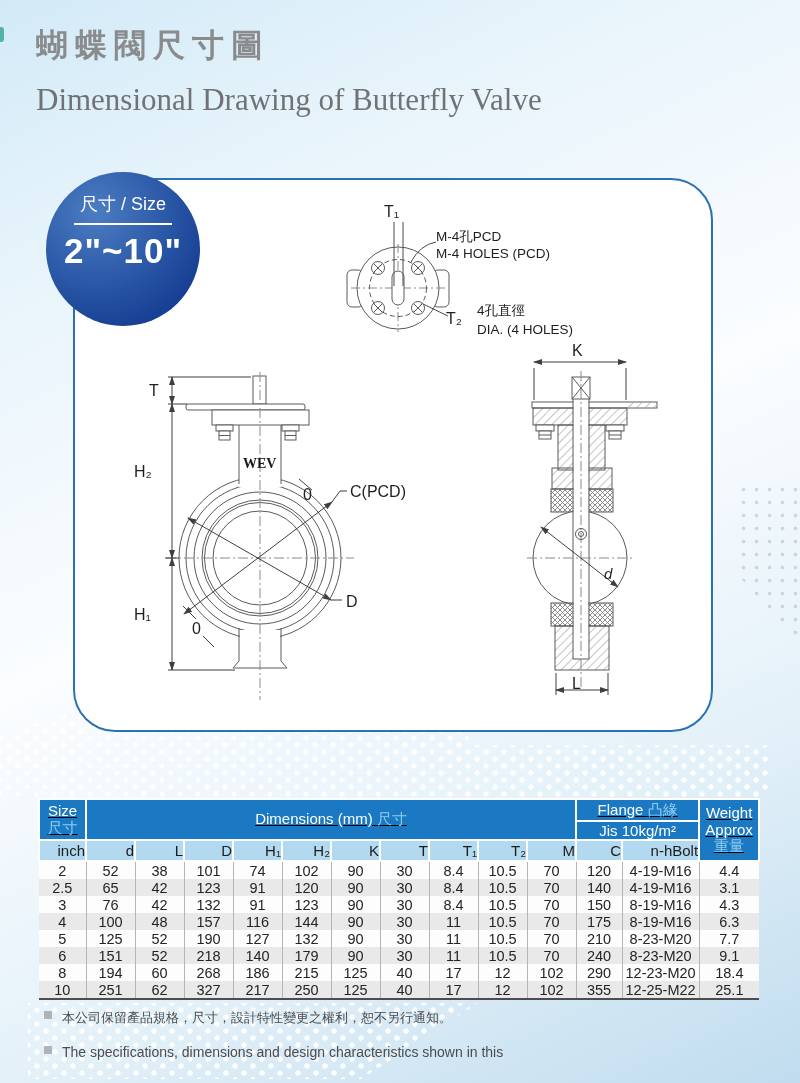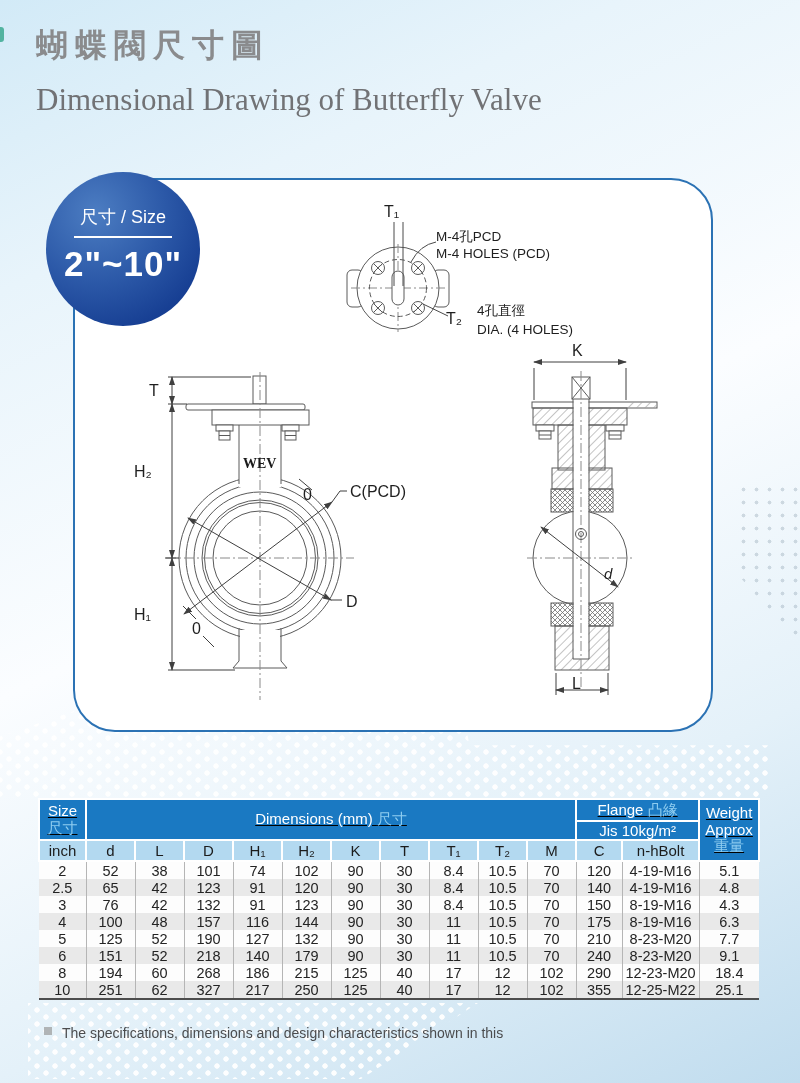--- a/index.html
+++ b/index.html
@@ -34,38 +34,38 @@
   .title-en{position:absolute;left:36px;top:82px;font-size:31px;font-weight:400;color:#717275;letter-spacing:0;font-family:Liberation Serif, serif;}
 
   
   .panel{position:absolute;left:73px;top:178px;width:636px;height:550px;background:#fff;
     border:2px solid #2b72b4;border-radius:42px;}
 
   
   .badge{position:absolute;left:46px;top:172px;width:154px;height:154px;border-radius:50%;
     background:radial-gradient(circle at 32% 26%,#4c7dc2 0%,#2c59a8 45%,#173f93 78%,#123a8c 100%);
     color:#fff;text-align:center;z-index:5;}
-  .badge-label{margin-top:33px;font-size:18px;}
+  .badge-label{margin-top:20px;font-size:18px;}
   .badge-line{width:98px;height:2px;background:#fff;margin:7px auto 6px auto;}
   .badge-range{font-size:35px;font-weight:bold;letter-spacing:1px;}
 
   .drawing-svg{position:absolute;left:73px;top:178px;z-index:2;}
   .lbl{fill:#1f1f1f;font-family:"Liberation Sans",sans-serif;font-size:16px;}
   .lbl-sm{font-size:13.5px;}
   .lbl-it{font-style:italic;font-size:15px;}
   .brand{font-family:"Liberation Serif",serif;font-weight:bold;font-size:14px;fill:#1a1a1a;}
 
   
   .dim-table{position:absolute;left:38px;top:798px;width:720px;border-collapse:collapse;
     table-layout:fixed;font-size:15px;z-index:4;}
   .dim-table th,.dim-table td{padding:0;text-align:center;vertical-align:middle;}
   .dim-table thead th{background:#1a79c2;color:#fff;font-weight:400;border:2px solid #fff;}
   .dim-table thead .r1{height:22px;text-decoration:underline;}
   .dim-table thead .r2{height:19px;}
-  .dim-table thead tr.sub th{background:#b3d9f0;color:#1c1c1c;height:19px;font-size:15px;}
+  .dim-table thead tr.sub th{background:#b3d9f0;color:#1c1c1c;height:19px;font-size:15px;text-align:right;}
   .dim-table .cjk-light{color:#8fcdf0;}
   .dim-table .wcell{line-height:1.12;font-size:15px;}
   .dim-table tbody td{height:17px;font-size:14.5px;color:#242424;border-left:1px solid #b5b5b5;}
   .dim-table tbody td:first-child{border-left:none;}
   .dim-table tbody tr:nth-child(even) td{background:#e9e9e9;}
   .dim-table tbody tr:nth-child(odd) td{background:#fdfdfd;}
   .dim-table tbody tr:last-child td{border-bottom:2px solid #4d4d4d;}
 
   
   .notes{position:absolute;left:44px;top:1008px;z-index:4;color:#4b4c4e;}
@@ -322,37 +322,37 @@
           <td>101</td>
           <td>74</td>
           <td>102</td>
           <td>90</td>
           <td>30</td>
           <td>8.4</td>
           <td>10.5</td>
           <td>70</td>
           <td>120</td>
           <td>4-19-M16</td>
-          <td>5.1</td>
+          <td>4.4</td>
         </tr>
         <tr>
           <td>2.5</td>
           <td>65</td>
           <td>42</td>
           <td>123</td>
           <td>91</td>
           <td>120</td>
           <td>90</td>
           <td>30</td>
           <td>8.4</td>
           <td>10.5</td>
           <td>70</td>
           <td>140</td>
           <td>4-19-M16</td>
-          <td>4.8</td>
+          <td>3.1</td>
         </tr>
         <tr>
           <td>3</td>
           <td>76</td>
           <td>42</td>
           <td>132</td>
           <td>91</td>
           <td>123</td>
           <td>90</td>
           <td>30</td>
@@ -442,19 +442,23 @@
           <td>355</td>
           <td>12-25-M22</td>
           <td>25.1</td>
         </tr>
       </tbody>
   </table>
 
   <div class="notes">
     <div class="note-row">
       <span class="bullet"></span>
+      <span class="note-zh">本公司保留產品規格，尺寸，設計特性變更之權利，恕不另行通知。</span>
+    </div>
+    <div class="note-row">
+      <span class="bullet"></span>
       <div class="note-en">
         <span>The specifications, dimensions and design characteristics shown in this</span><br>
       </div>
     </div>
   </div>
 
 </div>
 
 </body></html>

